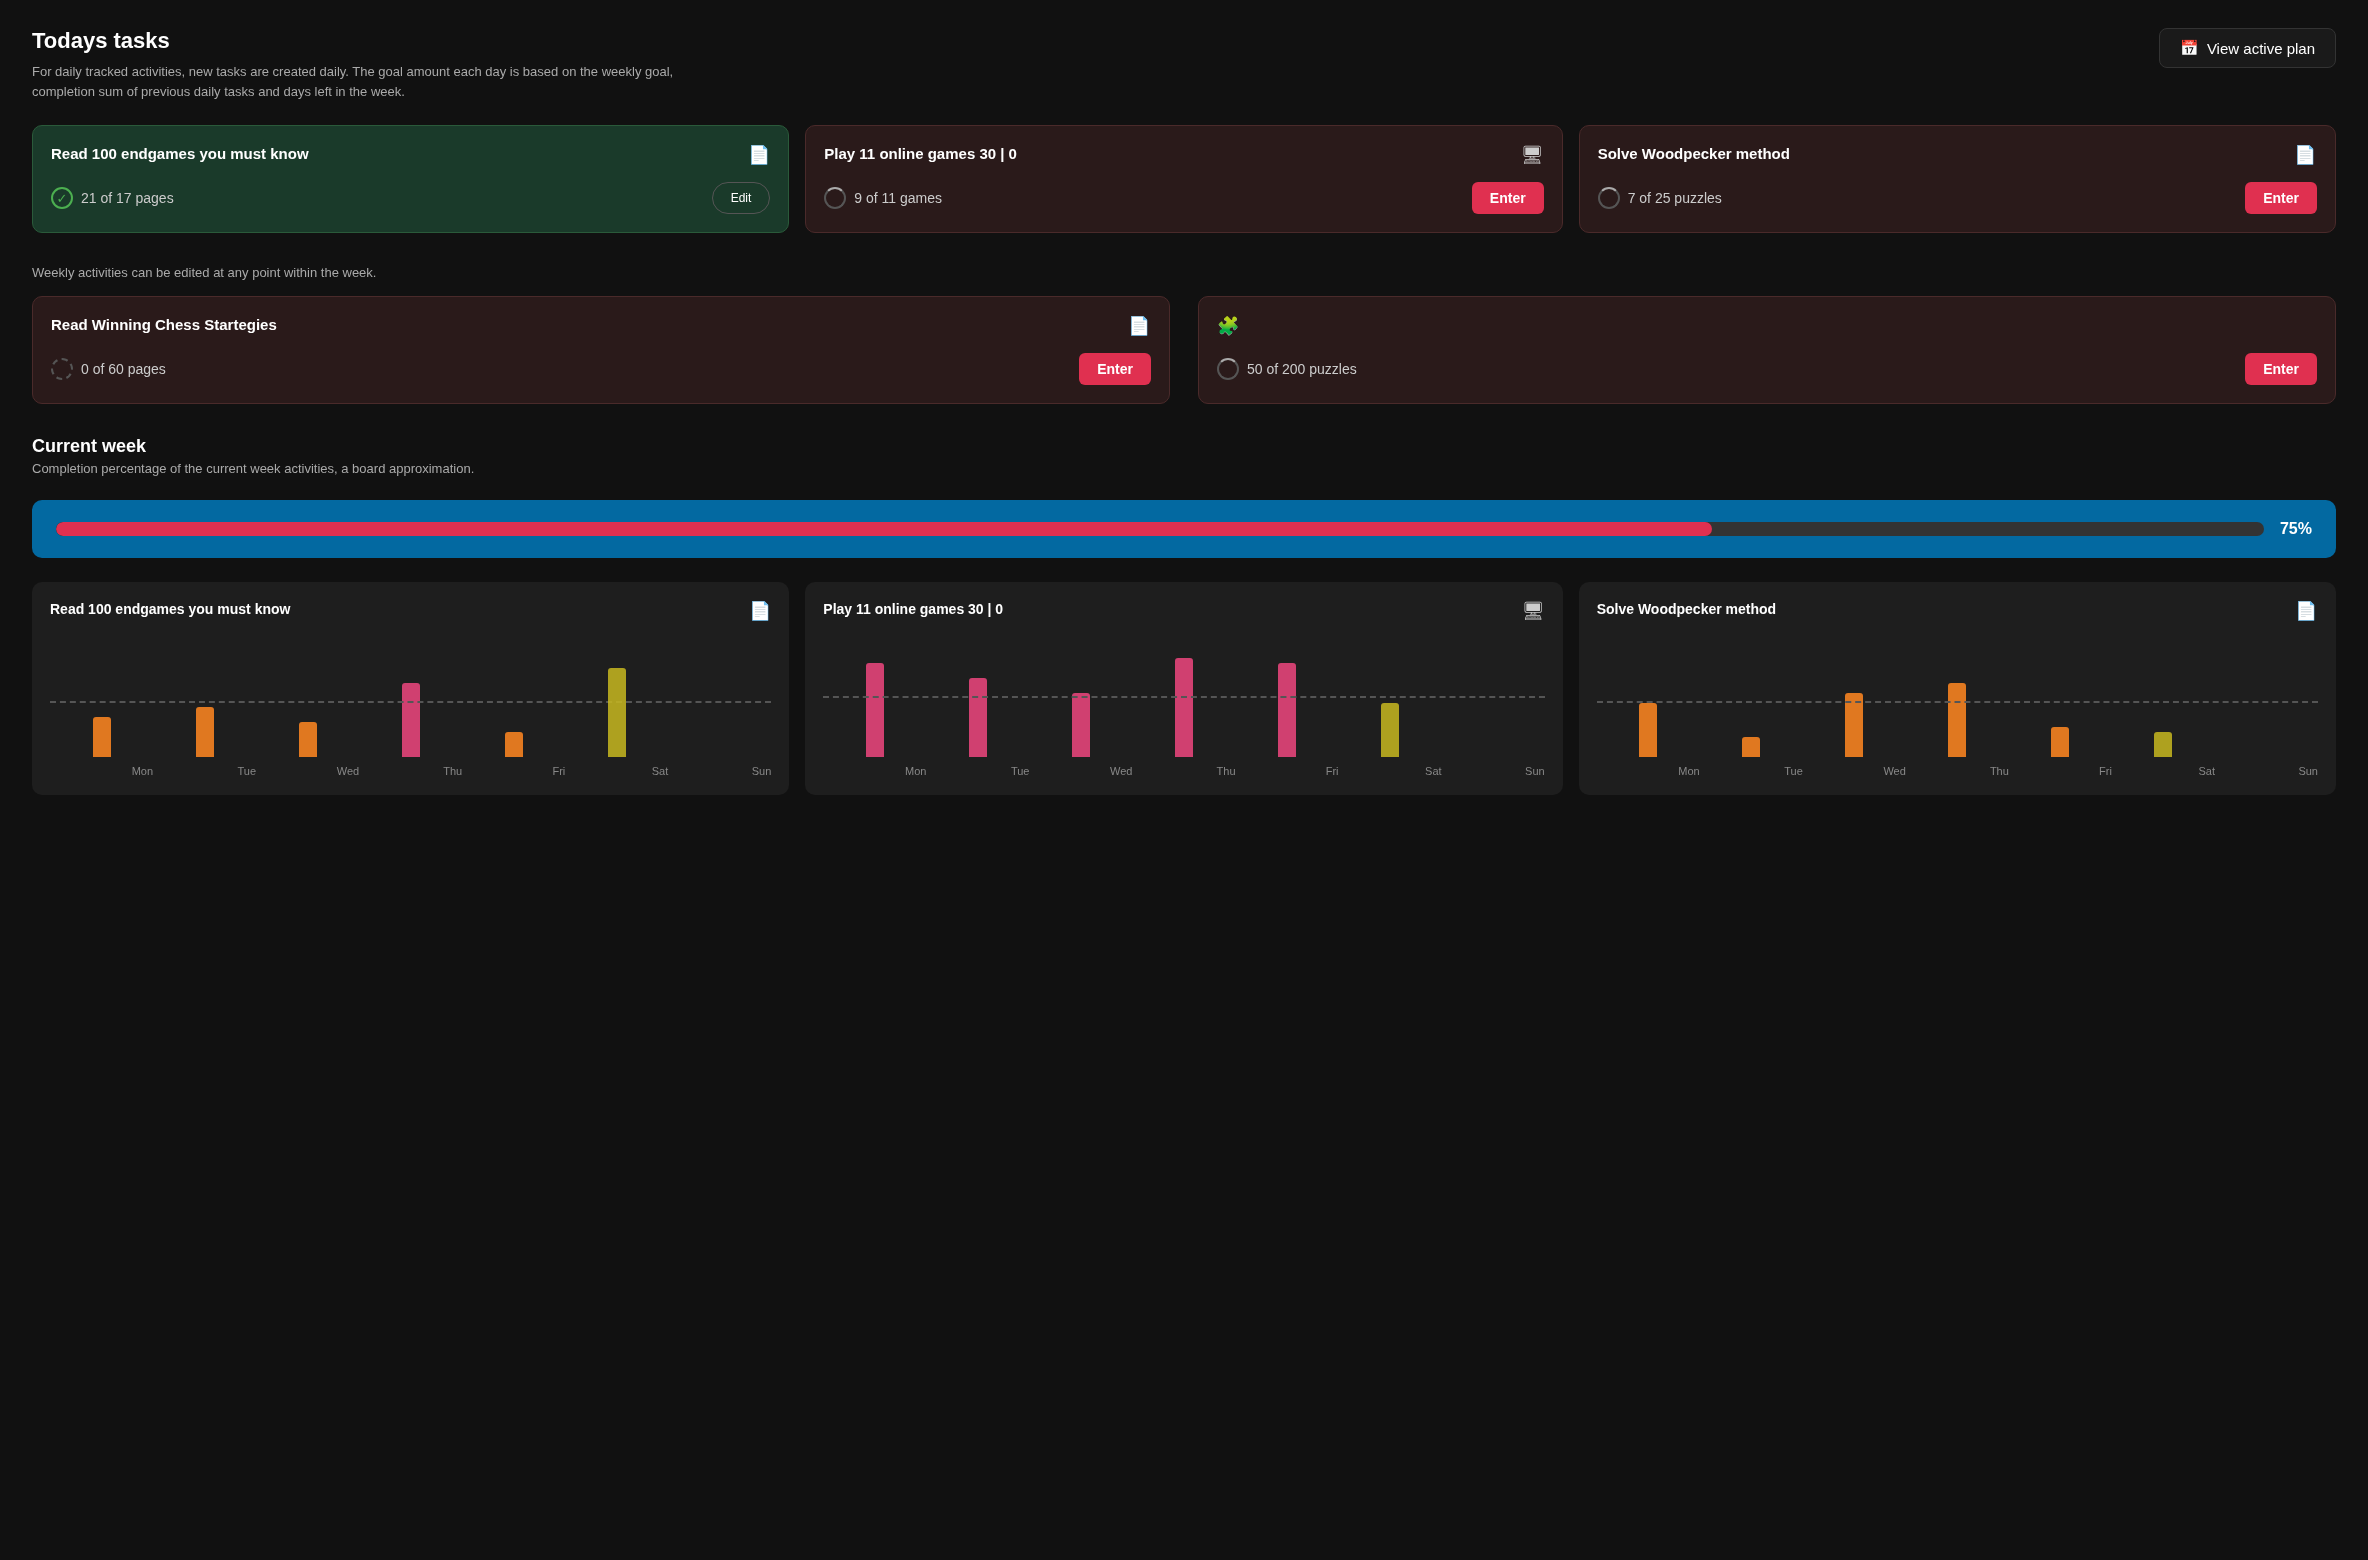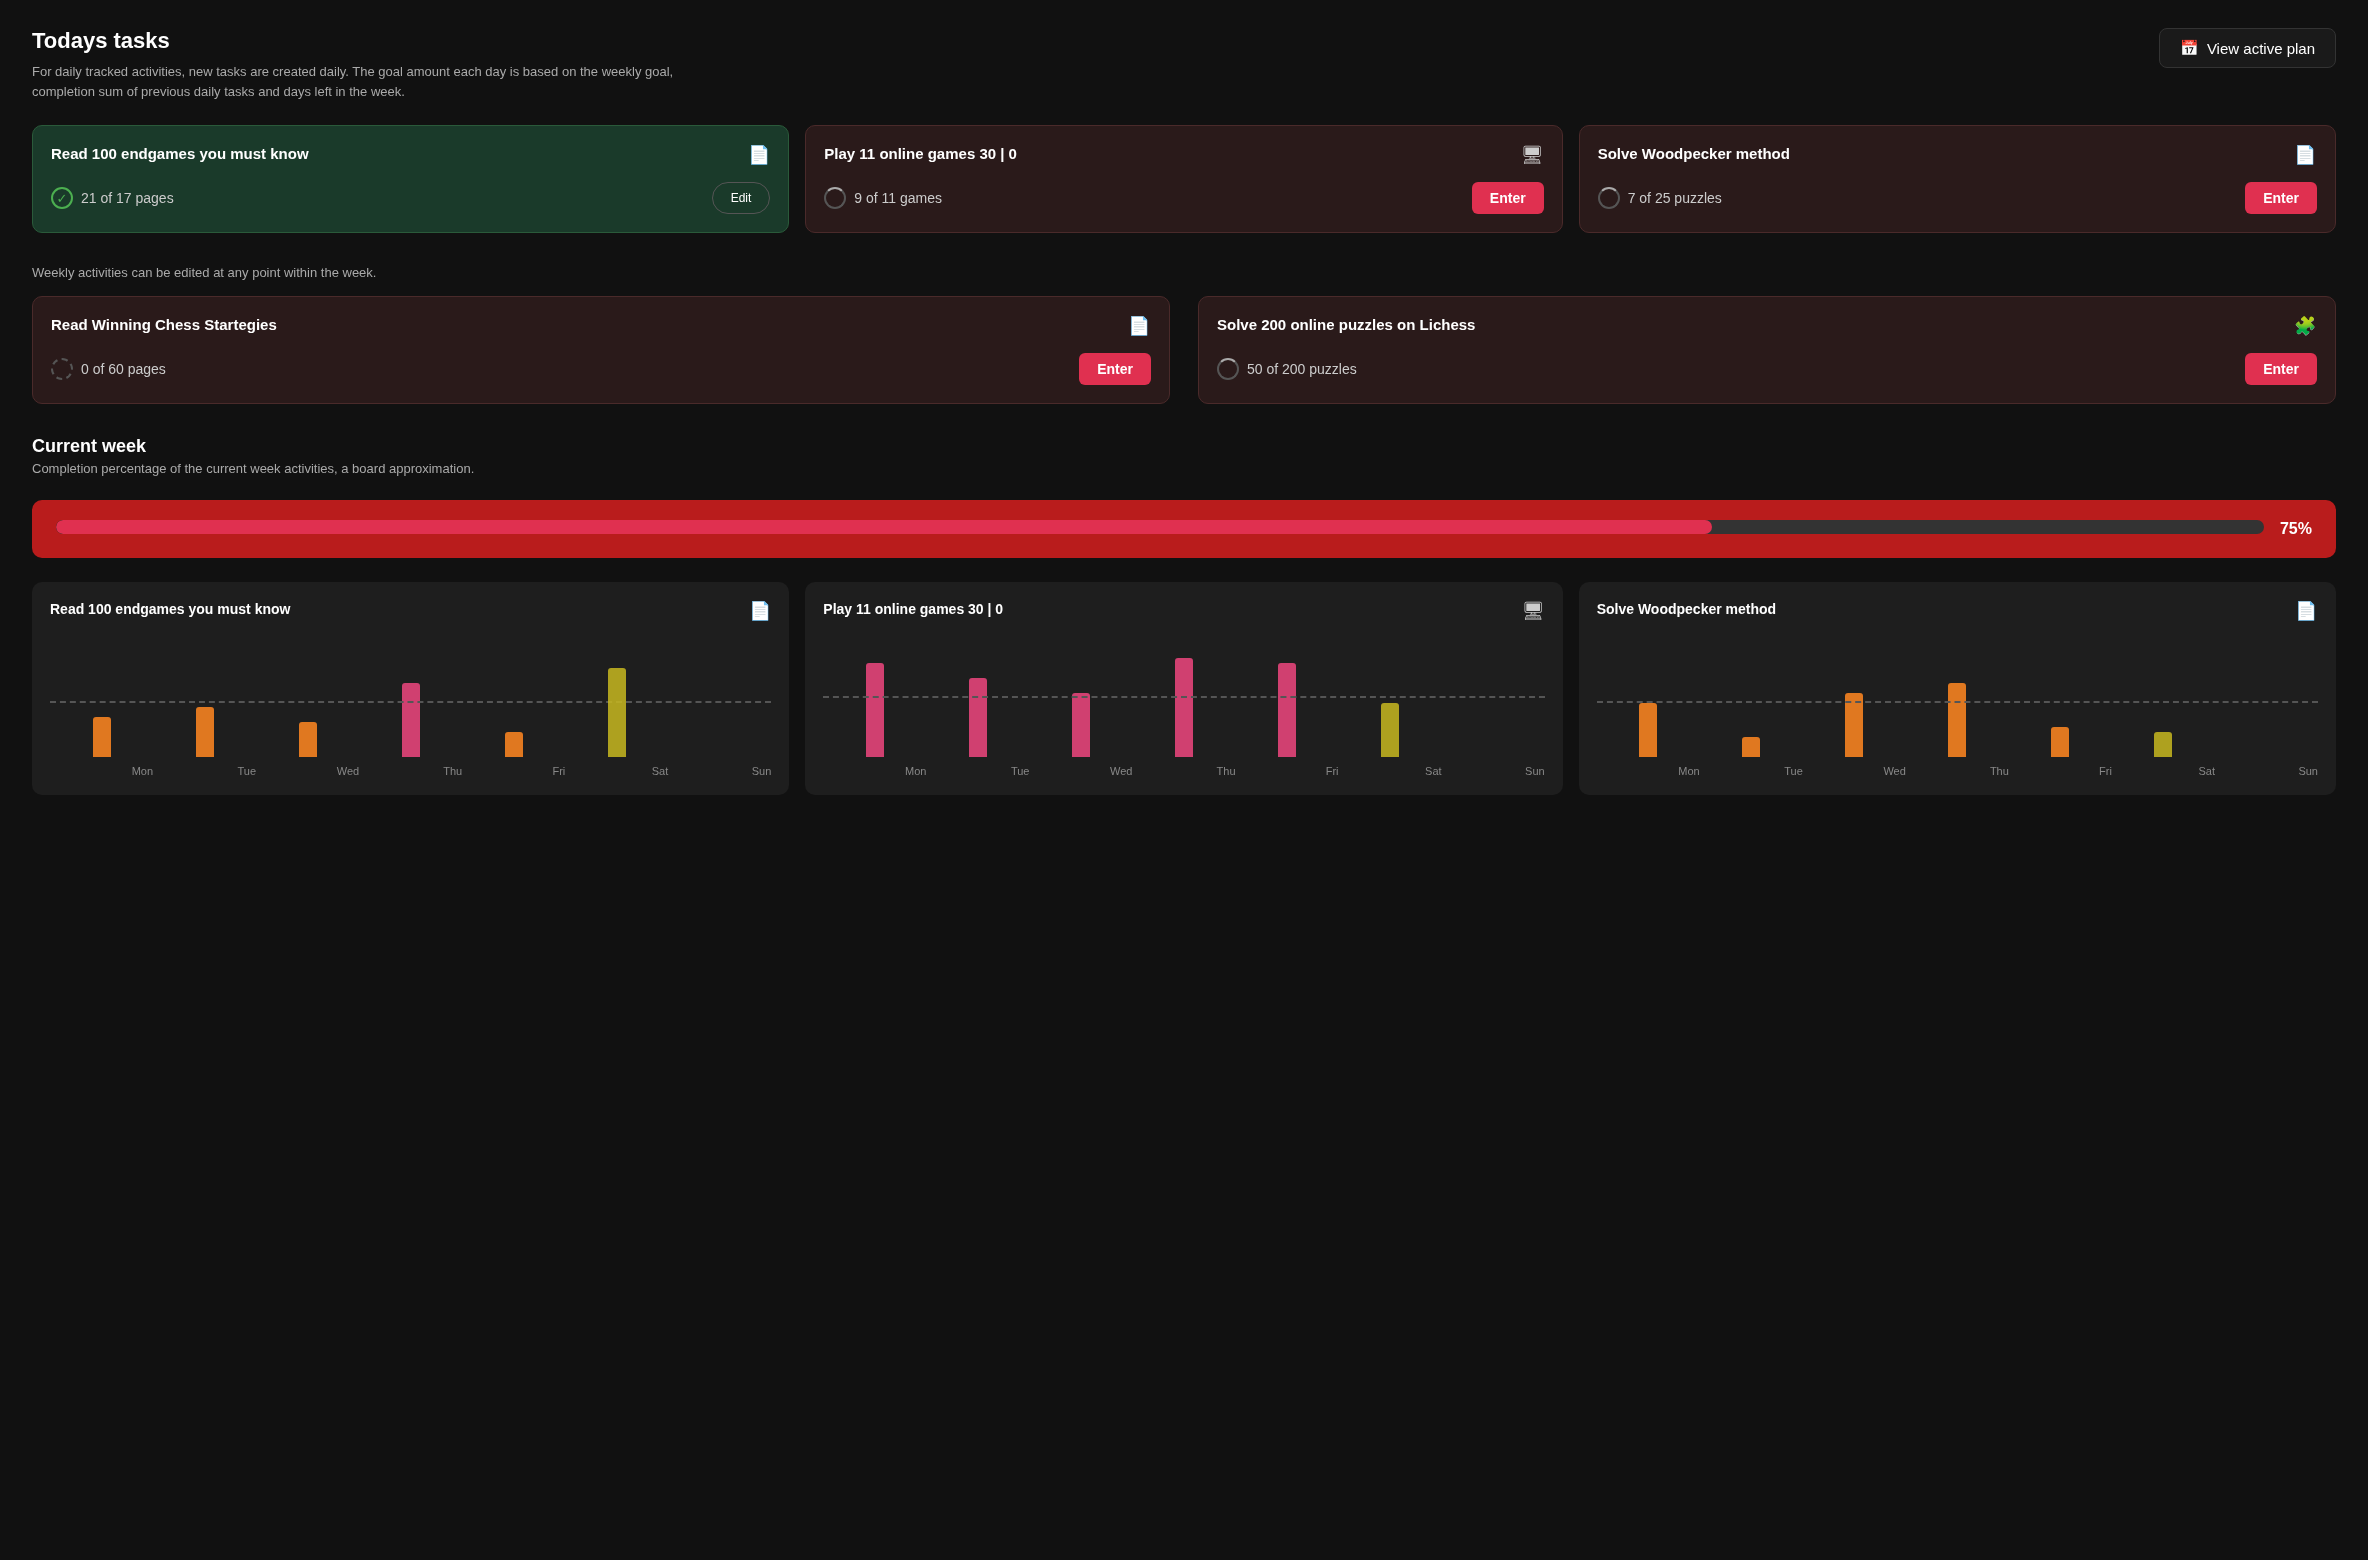--- a/index.html
+++ b/index.html
@@ -162,25 +162,25 @@
     .weekly-grid {
       display: grid;
       grid-template-columns: repeat(2, 1fr);
       gap: 28px;
     }
 
     
     .current-week-section { margin-bottom: 24px; }
 
     .progress-bar-container {
-      background: #b91c1c;
+      background: #0369a1;
       border-radius: 10px;
       padding: 20px 24px;
       display: flex;
-      align-items: flex-start;
+      align-items: center;
       gap: 16px;
       margin-bottom: 24px;
     }
     .progress-bar-track {
       flex: 1;
       height: 14px;
       background: #333;
       border-radius: 7px;
       overflow: hidden;
     }
@@ -338,21 +338,20 @@
         <div class="task-progress">
           <div class="dashed-circle"></div>
           <span>0 of 60 pages</span>
         </div>
         <button class="enter-btn">Enter</button>
       </div>
     </div>
 
     <div class="task-card dark-red">
       <div class="task-card-header">
-        <div class="task-card-title">Solve 200 online puzzles on Lichess</div>
         <span class="card-icon">🧩</span>
       </div>
       <div class="task-card-footer">
         <div class="task-progress">
           <div class="loading-circle"></div>
           <span>50 of 200 puzzles</span>
         </div>
         <button class="enter-btn">Enter</button>
       </div>
     </div>

